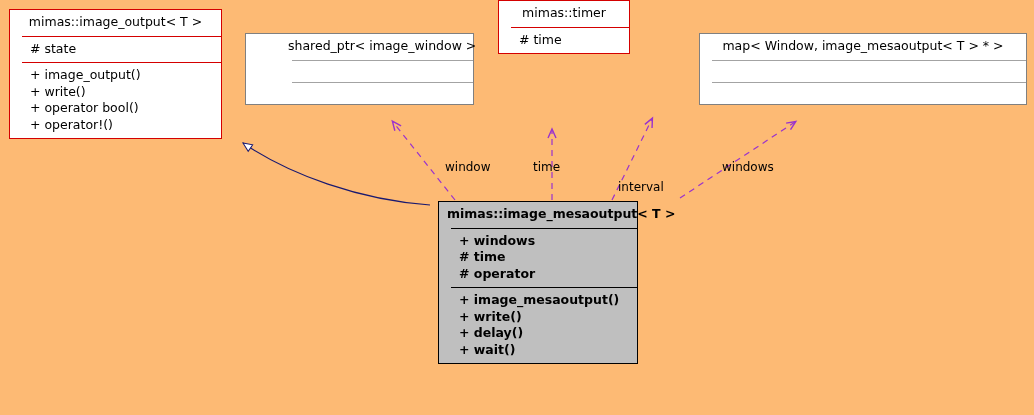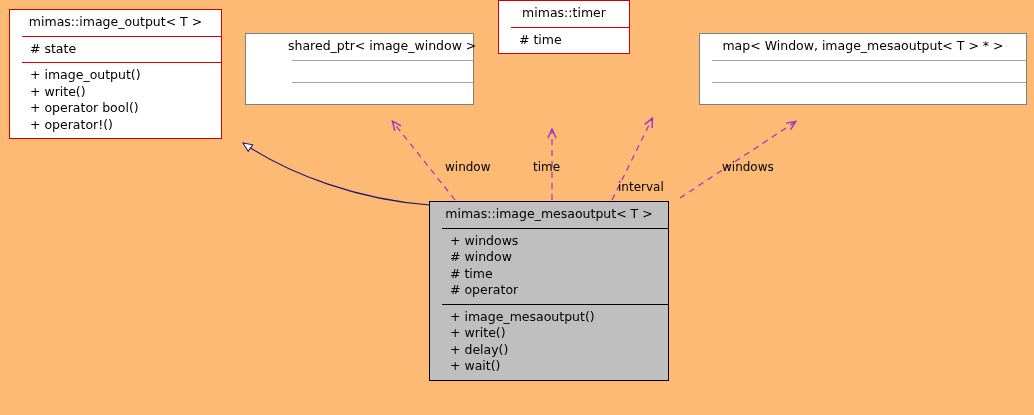--- a/index.html
+++ b/index.html
@@ -121,25 +121,24 @@
     </div>
   </div>
 
 
   <div class="uml-class" style="left:699px; top:33px; width:328px;">
     <div class="uml-sect uml-title">map&lt; Window, image_mesaoutput&lt; T &gt; * &gt;</div>
     <div class="uml-sect empty"></div>
     <div class="uml-sect empty"></div>
   </div>
 
-  <div class="uml-class black filled" style="left:429px; top:201px; width:240px;">
+  <div class="uml-class black filled" style="left:438px; top:201px; width:200px;font-weight:bold;">
     <div class="uml-sect uml-title">mimas::image_mesaoutput&lt; T &gt;</div>
     <div class="uml-sect">
       <div class="uml-row">+ windows</div>
-      <div class="uml-row"># window</div>
       <div class="uml-row"># time</div>
       <div class="uml-row"># operator</div>
     </div>
     <div class="uml-sect">
       <div class="uml-row">+ image_mesaoutput()</div>
       <div class="uml-row">+ write()</div>
       <div class="uml-row">+ delay()</div>
       <div class="uml-row">+ wait()</div>
     </div>
   </div>

